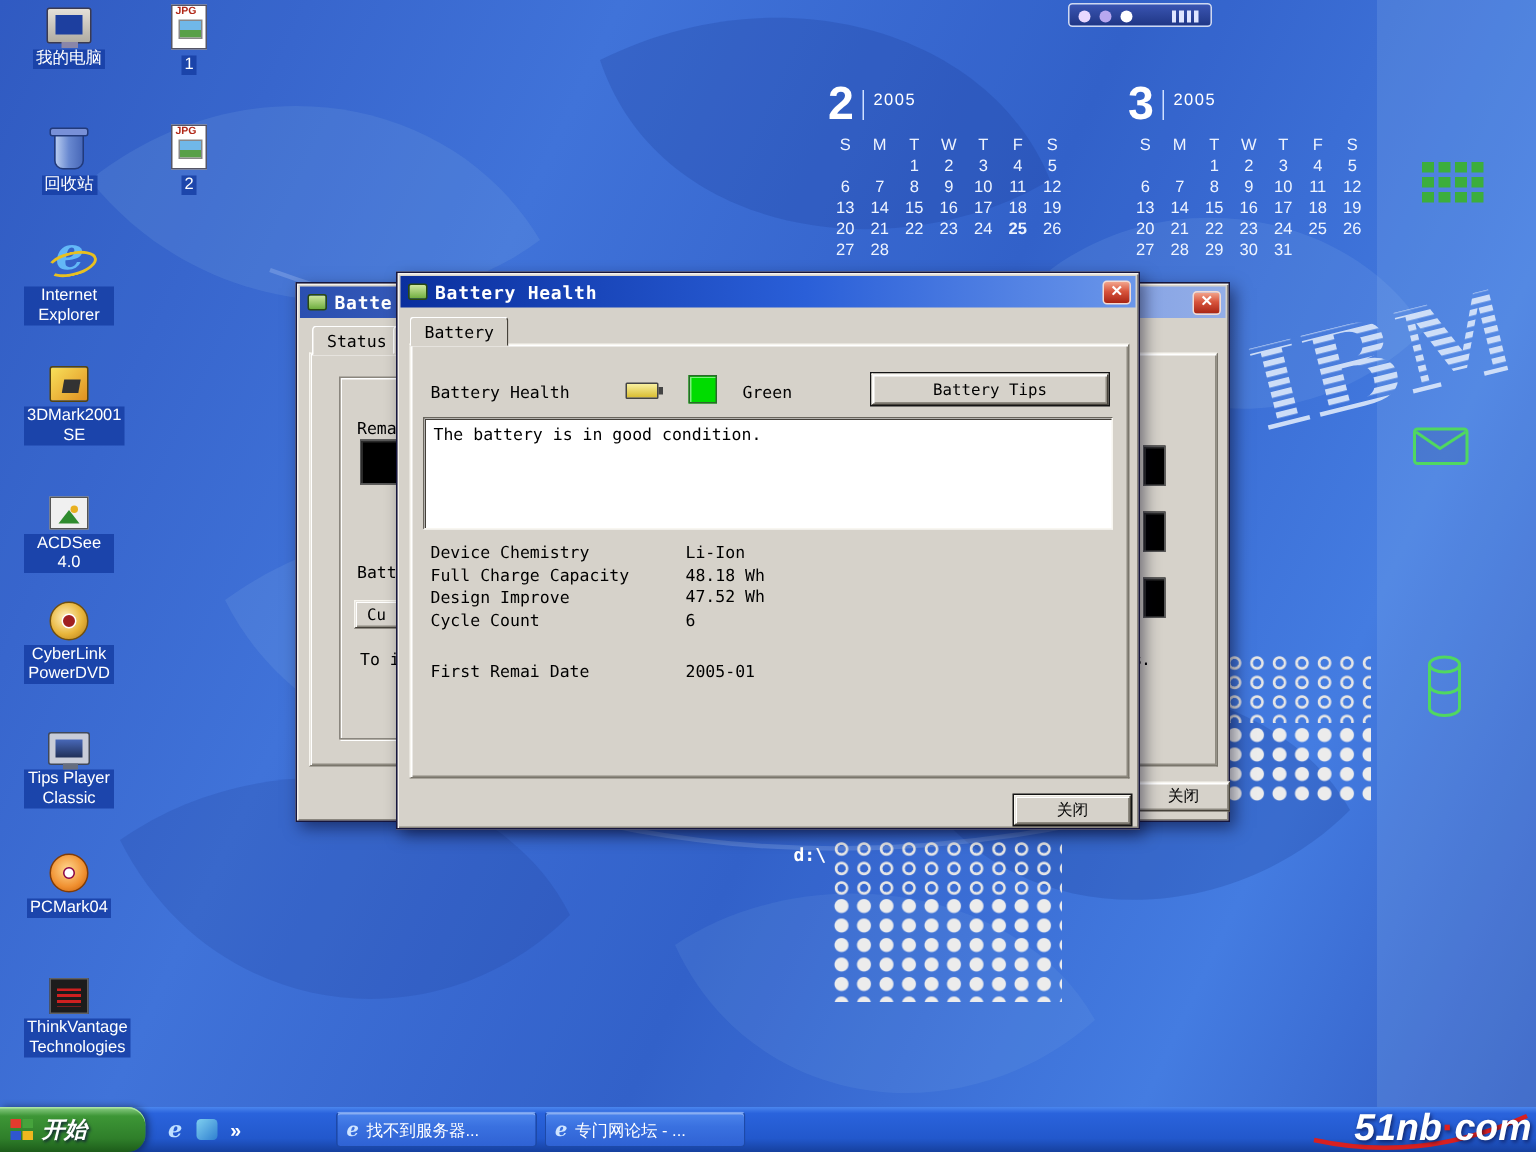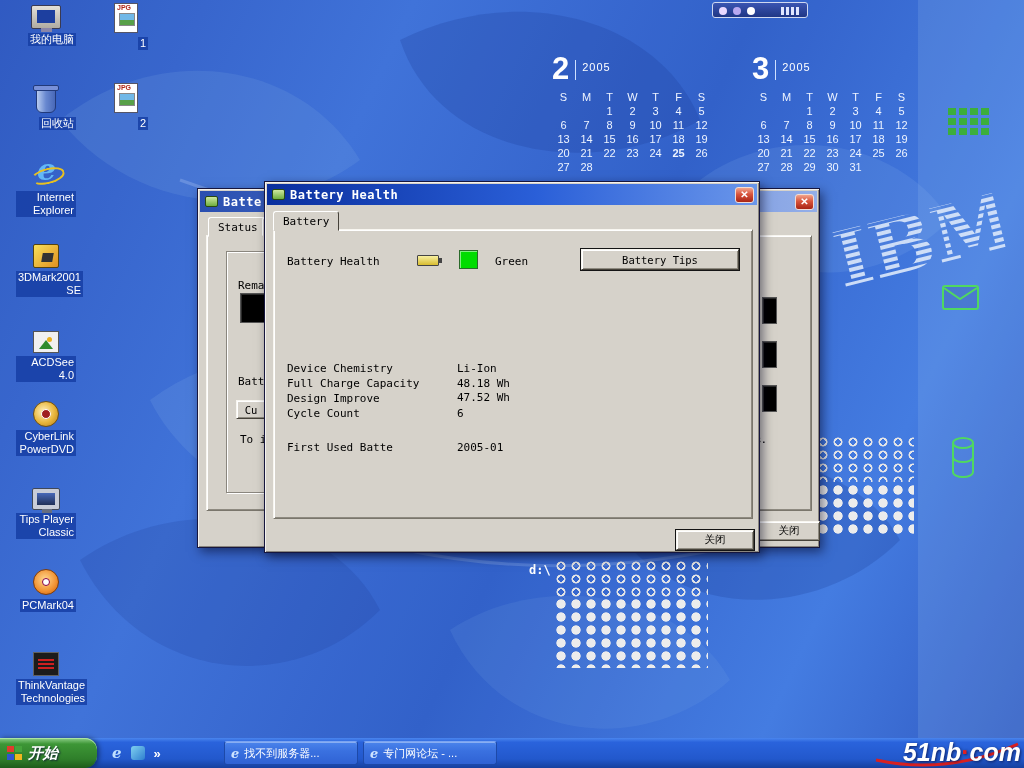--- a/index.html
+++ b/index.html
@@ -36,21 +36,21 @@
   .calendar { position:absolute; width:170px; color:#fff; z-index:1; }
   .cal-head { display:flex; align-items:flex-start; gap:6px; height:32px; }
   .cal-month { font-size:31px; font-weight:bold; line-height:29px; }
   .cal-sep { width:1px; height:20px; background:#cfe0ff; margin-top:6px; }
   .cal-year { font-size:11px; margin-top:7px; letter-spacing:1px; }
   .cal-grid { display:grid; grid-template-columns:repeat(7,23px); row-gap:2px; margin-top:5px; }
   .cal-grid span { font-size:11px; text-align:center; height:12px; line-height:12px; color:#eef4ff; }
   .cal-hl { color:#3de23d; font-weight:bold; }
 
   
-  .dicon { position:absolute; width:76px; text-align:right; cursor:pointer; z-index:5;padding-left:16px; }
+  .dicon { position:absolute; width:76px; text-align:center; cursor:pointer; z-index:5;padding-left:16px; }
   .art { position:relative; margin:0 auto; height:32px; }
   .dlabel { display:inline-block; margin-top:3px; font-size:11px; line-height:13px; color:#fff;
     background:rgba(22,62,165,.85); padding:0 2px; }
   .i-mycomputer { width:30px; height:24px; margin-top:3px; background:linear-gradient(#e4e0d8,#b0aca2);
     border:1px solid #3a3a52; border-radius:2px; }
   .i-mycomputer::before { content:''; position:absolute; left:5px; top:4px; width:18px; height:13px; background:#1d3f9f; }
   .i-mycomputer::after { content:''; position:absolute; left:9px; bottom:-4px; width:11px; height:4px; background:#8a86a8; }
   .i-recycle { width:20px; height:24px; margin-top:5px; background:linear-gradient(90deg,#b8ccf0,#6888d0 50%,#4868b8);
     border:1px solid #223a7a; border-radius:2px 2px 6px 6px; }
   .i-recycle::before { content:''; position:absolute; left:-4px; top:-5px; right:-4px; height:4px;
@@ -390,31 +390,34 @@
       <span>Battery</span>
     </div>
     <div class="tabframe" style="left:8px;top:47px;width:480px;height:290px"></div>
 
     <span class="mt" style="left:22px;top:73px">Battery Health</span>
     <span class="batt-sm" style="left:152px;top:73px"></span>
     <span class="greenbox" style="left:194px;top:68px"></span>
     <span class="mt" style="left:230px;top:73px">Green</span>
     <div class="btn dark" style="left:316px;top:67px;width:158px;height:21px">Battery Tips</div>
 
+    <div class="sunken" style="left:17px;top:96px;width:460px;height:75px">
+      <span>The battery is in good condition.</span>
+    </div>
 
     <span class="mt" style="left:22px;top:180px">Device Chemistry</span>
     <span class="mt" style="left:192px;top:180px">Li-Ion</span>
     <span class="mt" style="left:22px;top:195px">Full Charge Capacity</span>
     <span class="mt" style="left:192px;top:195px">48.18 Wh</span>
     <span class="mt" style="left:22px;top:210px">Design Improve</span>
     <span class="mt" style="left:192px;top:209px">47.52 Wh</span>
     <span class="mt" style="left:22px;top:225px">Cycle Count</span>
     <span class="mt" style="left:192px;top:225px">6</span>
 
-    <span class="mt" style="left:22px;top:259px">First Used Batte</span>
+    <span class="mt" style="left:22px;top:259px">First Remai Date</span>
     <span class="mt" style="left:192px;top:259px">2005-01</span>
 
     <div class="btn dark" style="left:411px;top:348px;width:78px;height:20px">关闭</div>
   </div>
 
   <div class="taskbar">
     <div class="startbtn">
       <span class="flag"></span>
       <span>开始</span>
     </div>

